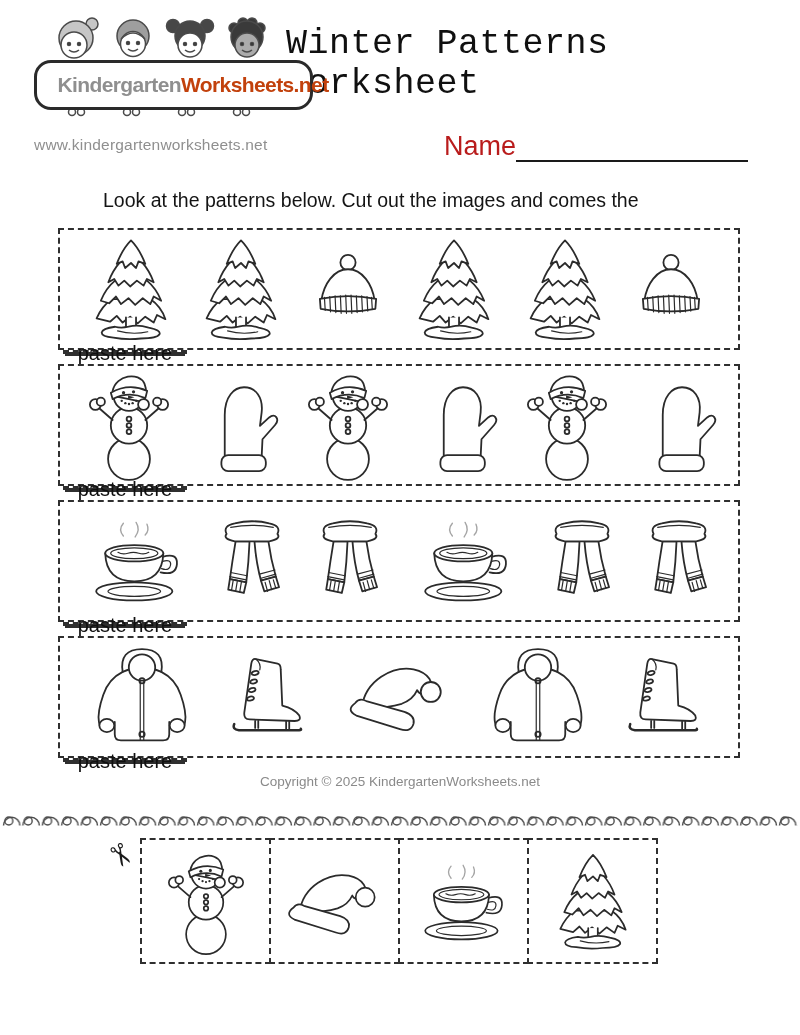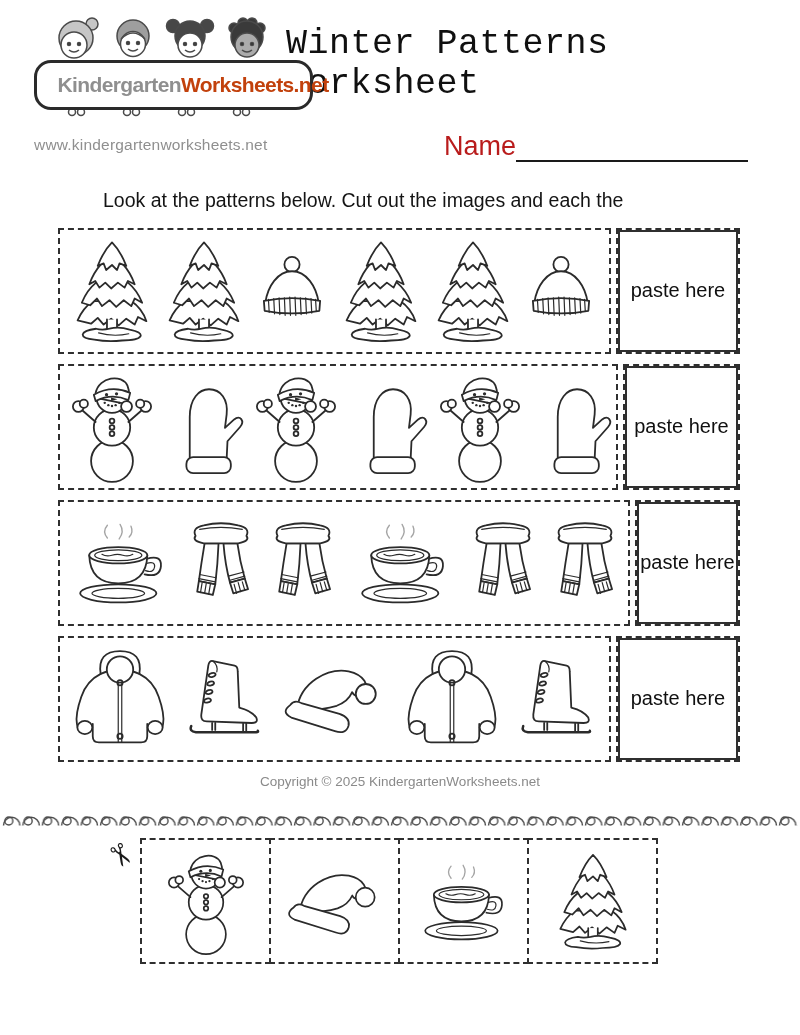--- a/index.html
+++ b/index.html
@@ -19,21 +19,21 @@
 
   .title-area{flex:1;display:flex;flex-direction:column;align-items:center;padding-top:14px;}
   h1{margin:0;font-family:Liberation Mono, monospace;font-weight:normal;font-size:35px;color:#101010;letter-spacing:0.5px;}
   .name-line{display:flex;align-items:flex-end;align-self:flex-end;margin-top:24px;font-size:27px;color:#b91c1c;}
   .name-rule{display:inline-block;width:232px;height:32px;border-bottom:2px solid #1a1a1a;}
 
   .instructions{margin:26px 0 0 103px;font-size:19.5px;line-height:1.33;color:#141414;}
 
   
   #rows{margin:14px 0 0 58px;width:682px;}
-  .row{display:flex;height:126px;margin-bottom:10px;}
+  .row{display:flex;height:126px;margin-bottom:10px;flex-direction:column;}
   .pattern-area{flex:1;border:2px dashed #2f2f2f;display:flex;align-items:center;justify-content:space-evenly;background:#fff;padding:0 2px;}
   .paste-box{width:120px;margin-left:5px;border:2px dashed #2f2f2f;position:relative;background:#fff;}
   .paste-inner{position:absolute;inset:0;border:2px solid #2f2f2f;display:flex;align-items:center;justify-content:center;
                font-size:20px;color:#101010;}
 
   .copyright{text-align:center;margin-top:6px;font-size:13.5px;color:#8a8a8a;line-height:1.5;}
   .scallop{display:block;margin:12px auto 0;}
 
   
   .cutout-row{position:relative;margin:10px 0 0 140px;display:flex;}
@@ -120,21 +120,21 @@
     <div class="title-area">
       <h1>Winter Patterns Worksheet</h1>
       <div class="name-line">
         <span class="name-label">Name</span>
         <span class="name-rule"></span>
       </div>
     </div>
   </div>
 
   <div class="instructions">
-    <div>Look at the patterns below. Cut out the images and each the</div>
+    <div>Look at the patterns below. Cut out the images and comes the</div>
   </div>
 
   <div id="rows">
       <div class="row">
         <div class="pattern-area">
           <svg class="icon ic-tree">
             <use href="#sym-tree" xlink:href="#sym-tree"></use>
           </svg>
           <svg class="icon ic-tree">
             <use href="#sym-tree" xlink:href="#sym-tree"></use>

